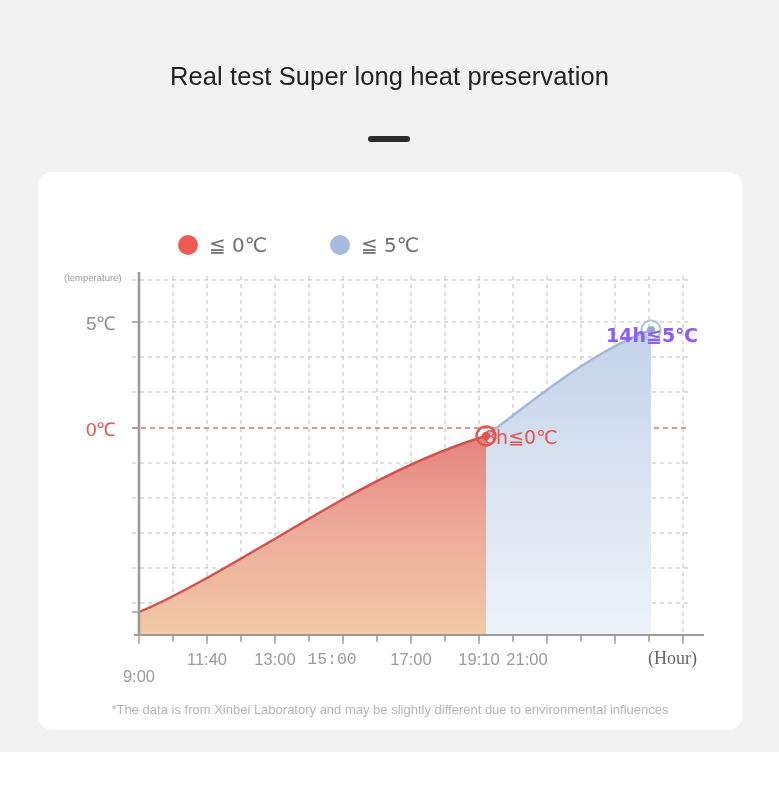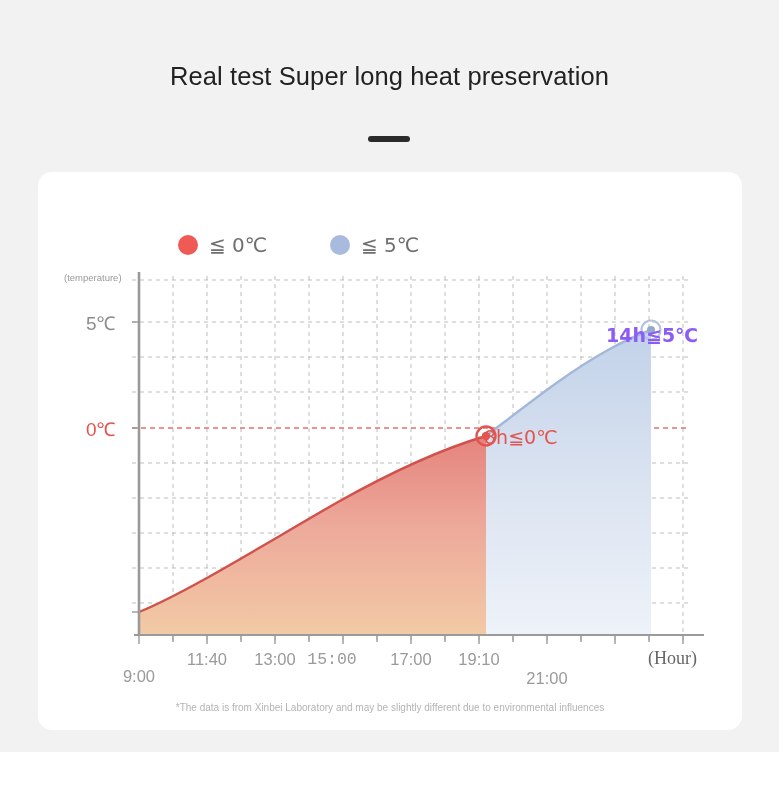--- a/index.html
+++ b/index.html
@@ -101,21 +101,21 @@
     position:absolute;
     font-size:19px;white-space:nowrap;
     font-family:"DejaVu Sans", sans-serif;
   }
   .ann-red{left:446px;top:254px;color:#e4544f;}
   .ann-blue{left:568px;top:152px;color:#8b5cf6;font-weight:bold;}
 
   .footnote{
     position:absolute;left:0;top:530px;width:704px;
     text-align:center;
-    font-size:10px;color:#b4b4b4;
+    font-size:13px;color:#b4b4b4;
     white-space:nowrap;
   }
 </style>
 </head>
 <body>
 
 <div class="page">
   <div class="page-bottom-white"></div>
 
   <div class="headline">Real test Super long heat preservation</div>
@@ -233,21 +233,21 @@
       <div class="axis-text temp-caption">(temperature)</div>
       <div class="axis-text ylab-5">5℃</div>
       <div class="axis-text ylab-0">0℃</div>
 
       <div class="xlab" style="left:67px;width:68px;margin-top:17px;">9:00</div>
       <div class="xlab" style="left:135px;width:68px;">11:40</div>
       <div class="xlab" style="left:203px;width:68px;">13:00</div>
       <div class="xlab" style="left:260px;width:68px;font-family:Liberation Mono, monospace;">15:00</div>
       <div class="xlab" style="left:339px;width:68px;text-align:center;">17:00</div>
       <div class="xlab" style="left:407px;width:68px;">19:10</div>
-      <div class="xlab" style="left:475px;width:68px;margin-top:19px;">21:00</div>
+      <div class="xlab" style="left:455px;width:68px;">21:00</div>
 
       <div class="hour-unit">(Hour)</div>
 
       <div class="ann ann-red">8h≦0℃</div>
       <div class="ann ann-blue">14h≦5℃</div>
 
       <div class="footnote">*The data is from Xinbei Laboratory and may be slightly different due to environmental influences</div>
     </div>
   </div>
 </div>

